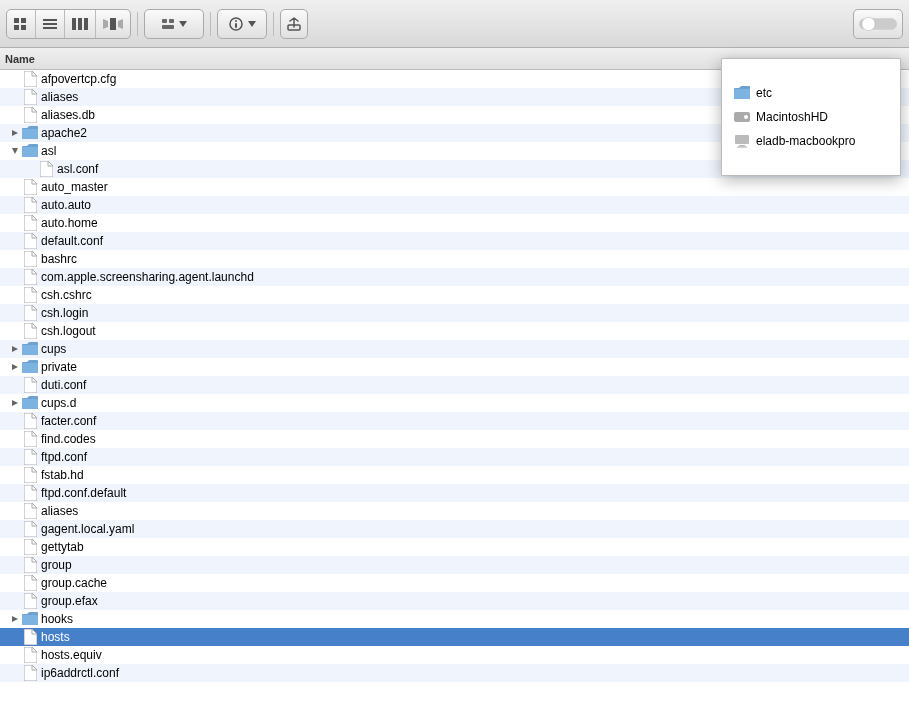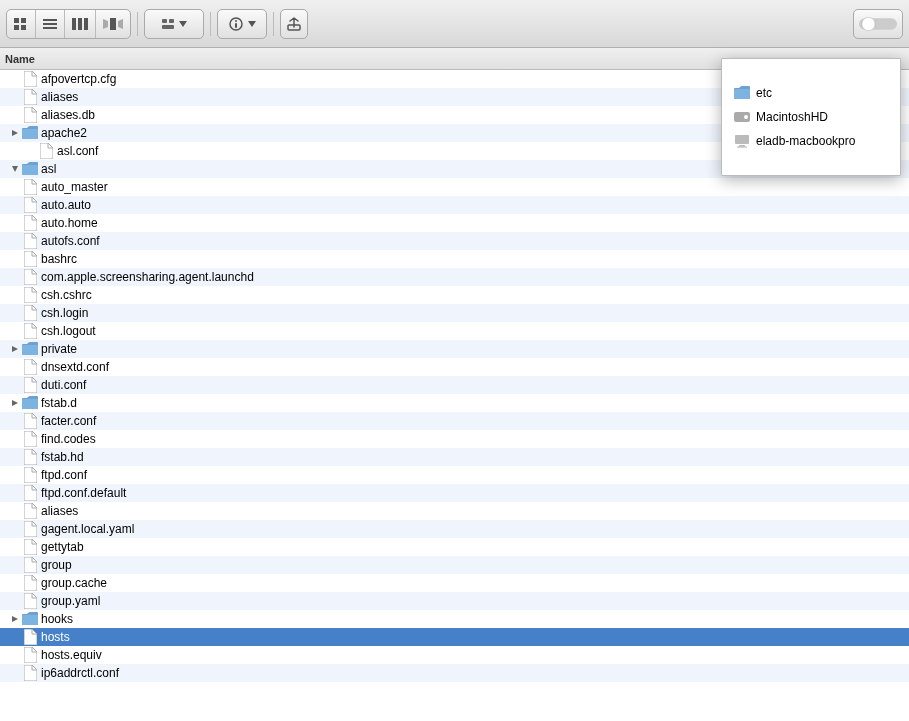--- a/index.html
+++ b/index.html
@@ -298,46 +298,46 @@
         </span>
         <span class="file-icon">
           <svg width="16" height="14" viewBox="0 0 16 14">
       <path d="M0 3 Q0 2 1 2 L5 2 L6.5 0.5 Q7 0 8 0 L15 0 Q16 0 16 1 L16 12 Q16 13 15 13 L1 13 Q0 13 0 12 Z" fill="#6ea0d0"></path>
       <rect x="0" y="3" width="16" height="10" rx="1" fill="#7db3e0"></rect>
     </svg>
         </span>
         <span class="file-name">apache2</span>
       </div>
       <div class="file-row">
-        <span class="row-indent" style="width:16px"></span>
-        <span class="disclosure-placeholder"></span>
-        <span class="file-icon">
-          <svg width="13" height="16" viewBox="0 0 13 16">
-      <path d="M0 0 L8 0 L13 5 L13 16 L0 16 Z" fill="#fff" stroke="#aaa" stroke-width="1"></path>
-      <path d="M8 0 L8 5 L13 5" fill="none" stroke="#aaa" stroke-width="1"></path>
-    </svg>
-        </span>
-        <span class="file-name">asl.conf</span>
-      </div>
-      <div class="file-row">
         <span class="row-indent" style="width:0px"></span>
         <span class="disclosure">
           <svg width="10" height="10" viewBox="0 0 10 10">
             <polygon points="2,2 8,5 2,8" fill="#666" transform="rotate(90,5,5)"></polygon>
           </svg>
         </span>
         <span class="file-icon">
           <svg width="16" height="14" viewBox="0 0 16 14">
       <path d="M0 3 Q0 2 1 2 L5 2 L6.5 0.5 Q7 0 8 0 L15 0 Q16 0 16 1 L16 12 Q16 13 15 13 L1 13 Q0 13 0 12 Z" fill="#6ea0d0"></path>
       <rect x="0" y="3" width="16" height="10" rx="1" fill="#7db3e0"></rect>
     </svg>
         </span>
         <span class="file-name">asl</span>
       </div>
       <div class="file-row">
+        <span class="row-indent" style="width:16px"></span>
+        <span class="disclosure-placeholder"></span>
+        <span class="file-icon">
+          <svg width="13" height="16" viewBox="0 0 13 16">
+      <path d="M0 0 L8 0 L13 5 L13 16 L0 16 Z" fill="#fff" stroke="#aaa" stroke-width="1"></path>
+      <path d="M8 0 L8 5 L13 5" fill="none" stroke="#aaa" stroke-width="1"></path>
+    </svg>
+        </span>
+        <span class="file-name">asl.conf</span>
+      </div>
+      <div class="file-row">
         <span class="row-indent" style="width:0px"></span>
         <span class="disclosure-placeholder"></span>
         <span class="file-icon">
           <svg width="13" height="16" viewBox="0 0 13 16">
       <path d="M0 0 L8 0 L13 5 L13 16 L0 16 Z" fill="#fff" stroke="#aaa" stroke-width="1"></path>
       <path d="M8 0 L8 5 L13 5" fill="none" stroke="#aaa" stroke-width="1"></path>
     </svg>
         </span>
         <span class="file-name">auto_master</span>
       </div>
@@ -365,21 +365,21 @@
       </div>
       <div class="file-row">
         <span class="row-indent" style="width:0px"></span>
         <span class="disclosure-placeholder"></span>
         <span class="file-icon">
           <svg width="13" height="16" viewBox="0 0 13 16">
       <path d="M0 0 L8 0 L13 5 L13 16 L0 16 Z" fill="#fff" stroke="#aaa" stroke-width="1"></path>
       <path d="M8 0 L8 5 L13 5" fill="none" stroke="#aaa" stroke-width="1"></path>
     </svg>
         </span>
-        <span class="file-name">autofs.conf</span>
+        <span class="file-name">default.conf</span>
       </div>
       <div class="file-row">
         <span class="row-indent" style="width:0px"></span>
         <span class="disclosure-placeholder"></span>
         <span class="file-icon">
           <svg width="13" height="16" viewBox="0 0 13 16">
       <path d="M0 0 L8 0 L13 5 L13 16 L0 16 Z" fill="#fff" stroke="#aaa" stroke-width="1"></path>
       <path d="M8 0 L8 5 L13 5" fill="none" stroke="#aaa" stroke-width="1"></path>
     </svg>
         </span>
@@ -435,58 +435,62 @@
           <svg width="10" height="10" viewBox="0 0 10 10">
             <polygon points="2,2 8,5 2,8" fill="#666"></polygon>
           </svg>
         </span>
         <span class="file-icon">
           <svg width="16" height="14" viewBox="0 0 16 14">
       <path d="M0 3 Q0 2 1 2 L5 2 L6.5 0.5 Q7 0 8 0 L15 0 Q16 0 16 1 L16 12 Q16 13 15 13 L1 13 Q0 13 0 12 Z" fill="#6ea0d0"></path>
       <rect x="0" y="3" width="16" height="10" rx="1" fill="#7db3e0"></rect>
     </svg>
         </span>
-        <span class="file-name">private</span>
-      </div>
-      <div class="file-row">
-        <span class="row-indent" style="width:0px"></span>
-        <span class="disclosure-placeholder"></span>
-        <span class="file-icon">
-          <svg width="13" height="16" viewBox="0 0 13 16">
-      <path d="M0 0 L8 0 L13 5 L13 16 L0 16 Z" fill="#fff" stroke="#aaa" stroke-width="1"></path>
-      <path d="M8 0 L8 5 L13 5" fill="none" stroke="#aaa" stroke-width="1"></path>
-    </svg>
-        </span>
-        <span class="file-name">dnsextd.conf</span>
-      </div>
-      <div class="file-row">
-        <span class="row-indent" style="width:0px"></span>
-        <span class="disclosure-placeholder"></span>
-        <span class="file-icon">
-          <svg width="13" height="16" viewBox="0 0 13 16">
-      <path d="M0 0 L8 0 L13 5 L13 16 L0 16 Z" fill="#fff" stroke="#aaa" stroke-width="1"></path>
-      <path d="M8 0 L8 5 L13 5" fill="none" stroke="#aaa" stroke-width="1"></path>
-    </svg>
-        </span>
-        <span class="file-name">duti.conf</span>
+        <span class="file-name">cups</span>
       </div>
       <div class="file-row">
         <span class="row-indent" style="width:0px"></span>
         <span class="disclosure">
           <svg width="10" height="10" viewBox="0 0 10 10">
             <polygon points="2,2 8,5 2,8" fill="#666"></polygon>
           </svg>
         </span>
         <span class="file-icon">
           <svg width="16" height="14" viewBox="0 0 16 14">
       <path d="M0 3 Q0 2 1 2 L5 2 L6.5 0.5 Q7 0 8 0 L15 0 Q16 0 16 1 L16 12 Q16 13 15 13 L1 13 Q0 13 0 12 Z" fill="#6ea0d0"></path>
       <rect x="0" y="3" width="16" height="10" rx="1" fill="#7db3e0"></rect>
     </svg>
         </span>
-        <span class="file-name">fstab.d</span>
+        <span class="file-name">private</span>
+      </div>
+      <div class="file-row">
+        <span class="row-indent" style="width:0px"></span>
+        <span class="disclosure-placeholder"></span>
+        <span class="file-icon">
+          <svg width="13" height="16" viewBox="0 0 13 16">
+      <path d="M0 0 L8 0 L13 5 L13 16 L0 16 Z" fill="#fff" stroke="#aaa" stroke-width="1"></path>
+      <path d="M8 0 L8 5 L13 5" fill="none" stroke="#aaa" stroke-width="1"></path>
+    </svg>
+        </span>
+        <span class="file-name">duti.conf</span>
+      </div>
+      <div class="file-row">
+        <span class="row-indent" style="width:0px"></span>
+        <span class="disclosure">
+          <svg width="10" height="10" viewBox="0 0 10 10">
+            <polygon points="2,2 8,5 2,8" fill="#666"></polygon>
+          </svg>
+        </span>
+        <span class="file-icon">
+          <svg width="16" height="14" viewBox="0 0 16 14">
+      <path d="M0 3 Q0 2 1 2 L5 2 L6.5 0.5 Q7 0 8 0 L15 0 Q16 0 16 1 L16 12 Q16 13 15 13 L1 13 Q0 13 0 12 Z" fill="#6ea0d0"></path>
+      <rect x="0" y="3" width="16" height="10" rx="1" fill="#7db3e0"></rect>
+    </svg>
+        </span>
+        <span class="file-name">cups.d</span>
       </div>
       <div class="file-row">
         <span class="row-indent" style="width:0px"></span>
         <span class="disclosure-placeholder"></span>
         <span class="file-icon">
           <svg width="13" height="16" viewBox="0 0 13 16">
       <path d="M0 0 L8 0 L13 5 L13 16 L0 16 Z" fill="#fff" stroke="#aaa" stroke-width="1"></path>
       <path d="M8 0 L8 5 L13 5" fill="none" stroke="#aaa" stroke-width="1"></path>
     </svg>
         </span>
@@ -505,42 +509,42 @@
       </div>
       <div class="file-row">
         <span class="row-indent" style="width:0px"></span>
         <span class="disclosure-placeholder"></span>
         <span class="file-icon">
           <svg width="13" height="16" viewBox="0 0 13 16">
       <path d="M0 0 L8 0 L13 5 L13 16 L0 16 Z" fill="#fff" stroke="#aaa" stroke-width="1"></path>
       <path d="M8 0 L8 5 L13 5" fill="none" stroke="#aaa" stroke-width="1"></path>
     </svg>
         </span>
+        <span class="file-name">ftpd.conf</span>
+      </div>
+      <div class="file-row">
+        <span class="row-indent" style="width:0px"></span>
+        <span class="disclosure-placeholder"></span>
+        <span class="file-icon">
+          <svg width="13" height="16" viewBox="0 0 13 16">
+      <path d="M0 0 L8 0 L13 5 L13 16 L0 16 Z" fill="#fff" stroke="#aaa" stroke-width="1"></path>
+      <path d="M8 0 L8 5 L13 5" fill="none" stroke="#aaa" stroke-width="1"></path>
+    </svg>
+        </span>
         <span class="file-name">fstab.hd</span>
       </div>
       <div class="file-row">
         <span class="row-indent" style="width:0px"></span>
         <span class="disclosure-placeholder"></span>
         <span class="file-icon">
           <svg width="13" height="16" viewBox="0 0 13 16">
       <path d="M0 0 L8 0 L13 5 L13 16 L0 16 Z" fill="#fff" stroke="#aaa" stroke-width="1"></path>
       <path d="M8 0 L8 5 L13 5" fill="none" stroke="#aaa" stroke-width="1"></path>
     </svg>
         </span>
-        <span class="file-name">ftpd.conf</span>
-      </div>
-      <div class="file-row">
-        <span class="row-indent" style="width:0px"></span>
-        <span class="disclosure-placeholder"></span>
-        <span class="file-icon">
-          <svg width="13" height="16" viewBox="0 0 13 16">
-      <path d="M0 0 L8 0 L13 5 L13 16 L0 16 Z" fill="#fff" stroke="#aaa" stroke-width="1"></path>
-      <path d="M8 0 L8 5 L13 5" fill="none" stroke="#aaa" stroke-width="1"></path>
-    </svg>
-        </span>
         <span class="file-name">ftpd.conf.default</span>
       </div>
       <div class="file-row">
         <span class="row-indent" style="width:0px"></span>
         <span class="disclosure-placeholder"></span>
         <span class="file-icon">
           <svg width="13" height="16" viewBox="0 0 13 16">
       <path d="M0 0 L8 0 L13 5 L13 16 L0 16 Z" fill="#fff" stroke="#aaa" stroke-width="1"></path>
       <path d="M8 0 L8 5 L13 5" fill="none" stroke="#aaa" stroke-width="1"></path>
     </svg>
@@ -593,21 +597,21 @@
       </div>
       <div class="file-row">
         <span class="row-indent" style="width:0px"></span>
         <span class="disclosure-placeholder"></span>
         <span class="file-icon">
           <svg width="13" height="16" viewBox="0 0 13 16">
       <path d="M0 0 L8 0 L13 5 L13 16 L0 16 Z" fill="#fff" stroke="#aaa" stroke-width="1"></path>
       <path d="M8 0 L8 5 L13 5" fill="none" stroke="#aaa" stroke-width="1"></path>
     </svg>
         </span>
-        <span class="file-name">group.yaml</span>
+        <span class="file-name">group.efax</span>
       </div>
       <div class="file-row">
         <span class="row-indent" style="width:0px"></span>
         <span class="disclosure">
           <svg width="10" height="10" viewBox="0 0 10 10">
             <polygon points="2,2 8,5 2,8" fill="#666"></polygon>
           </svg>
         </span>
         <span class="file-icon">
           <svg width="16" height="14" viewBox="0 0 16 14">

